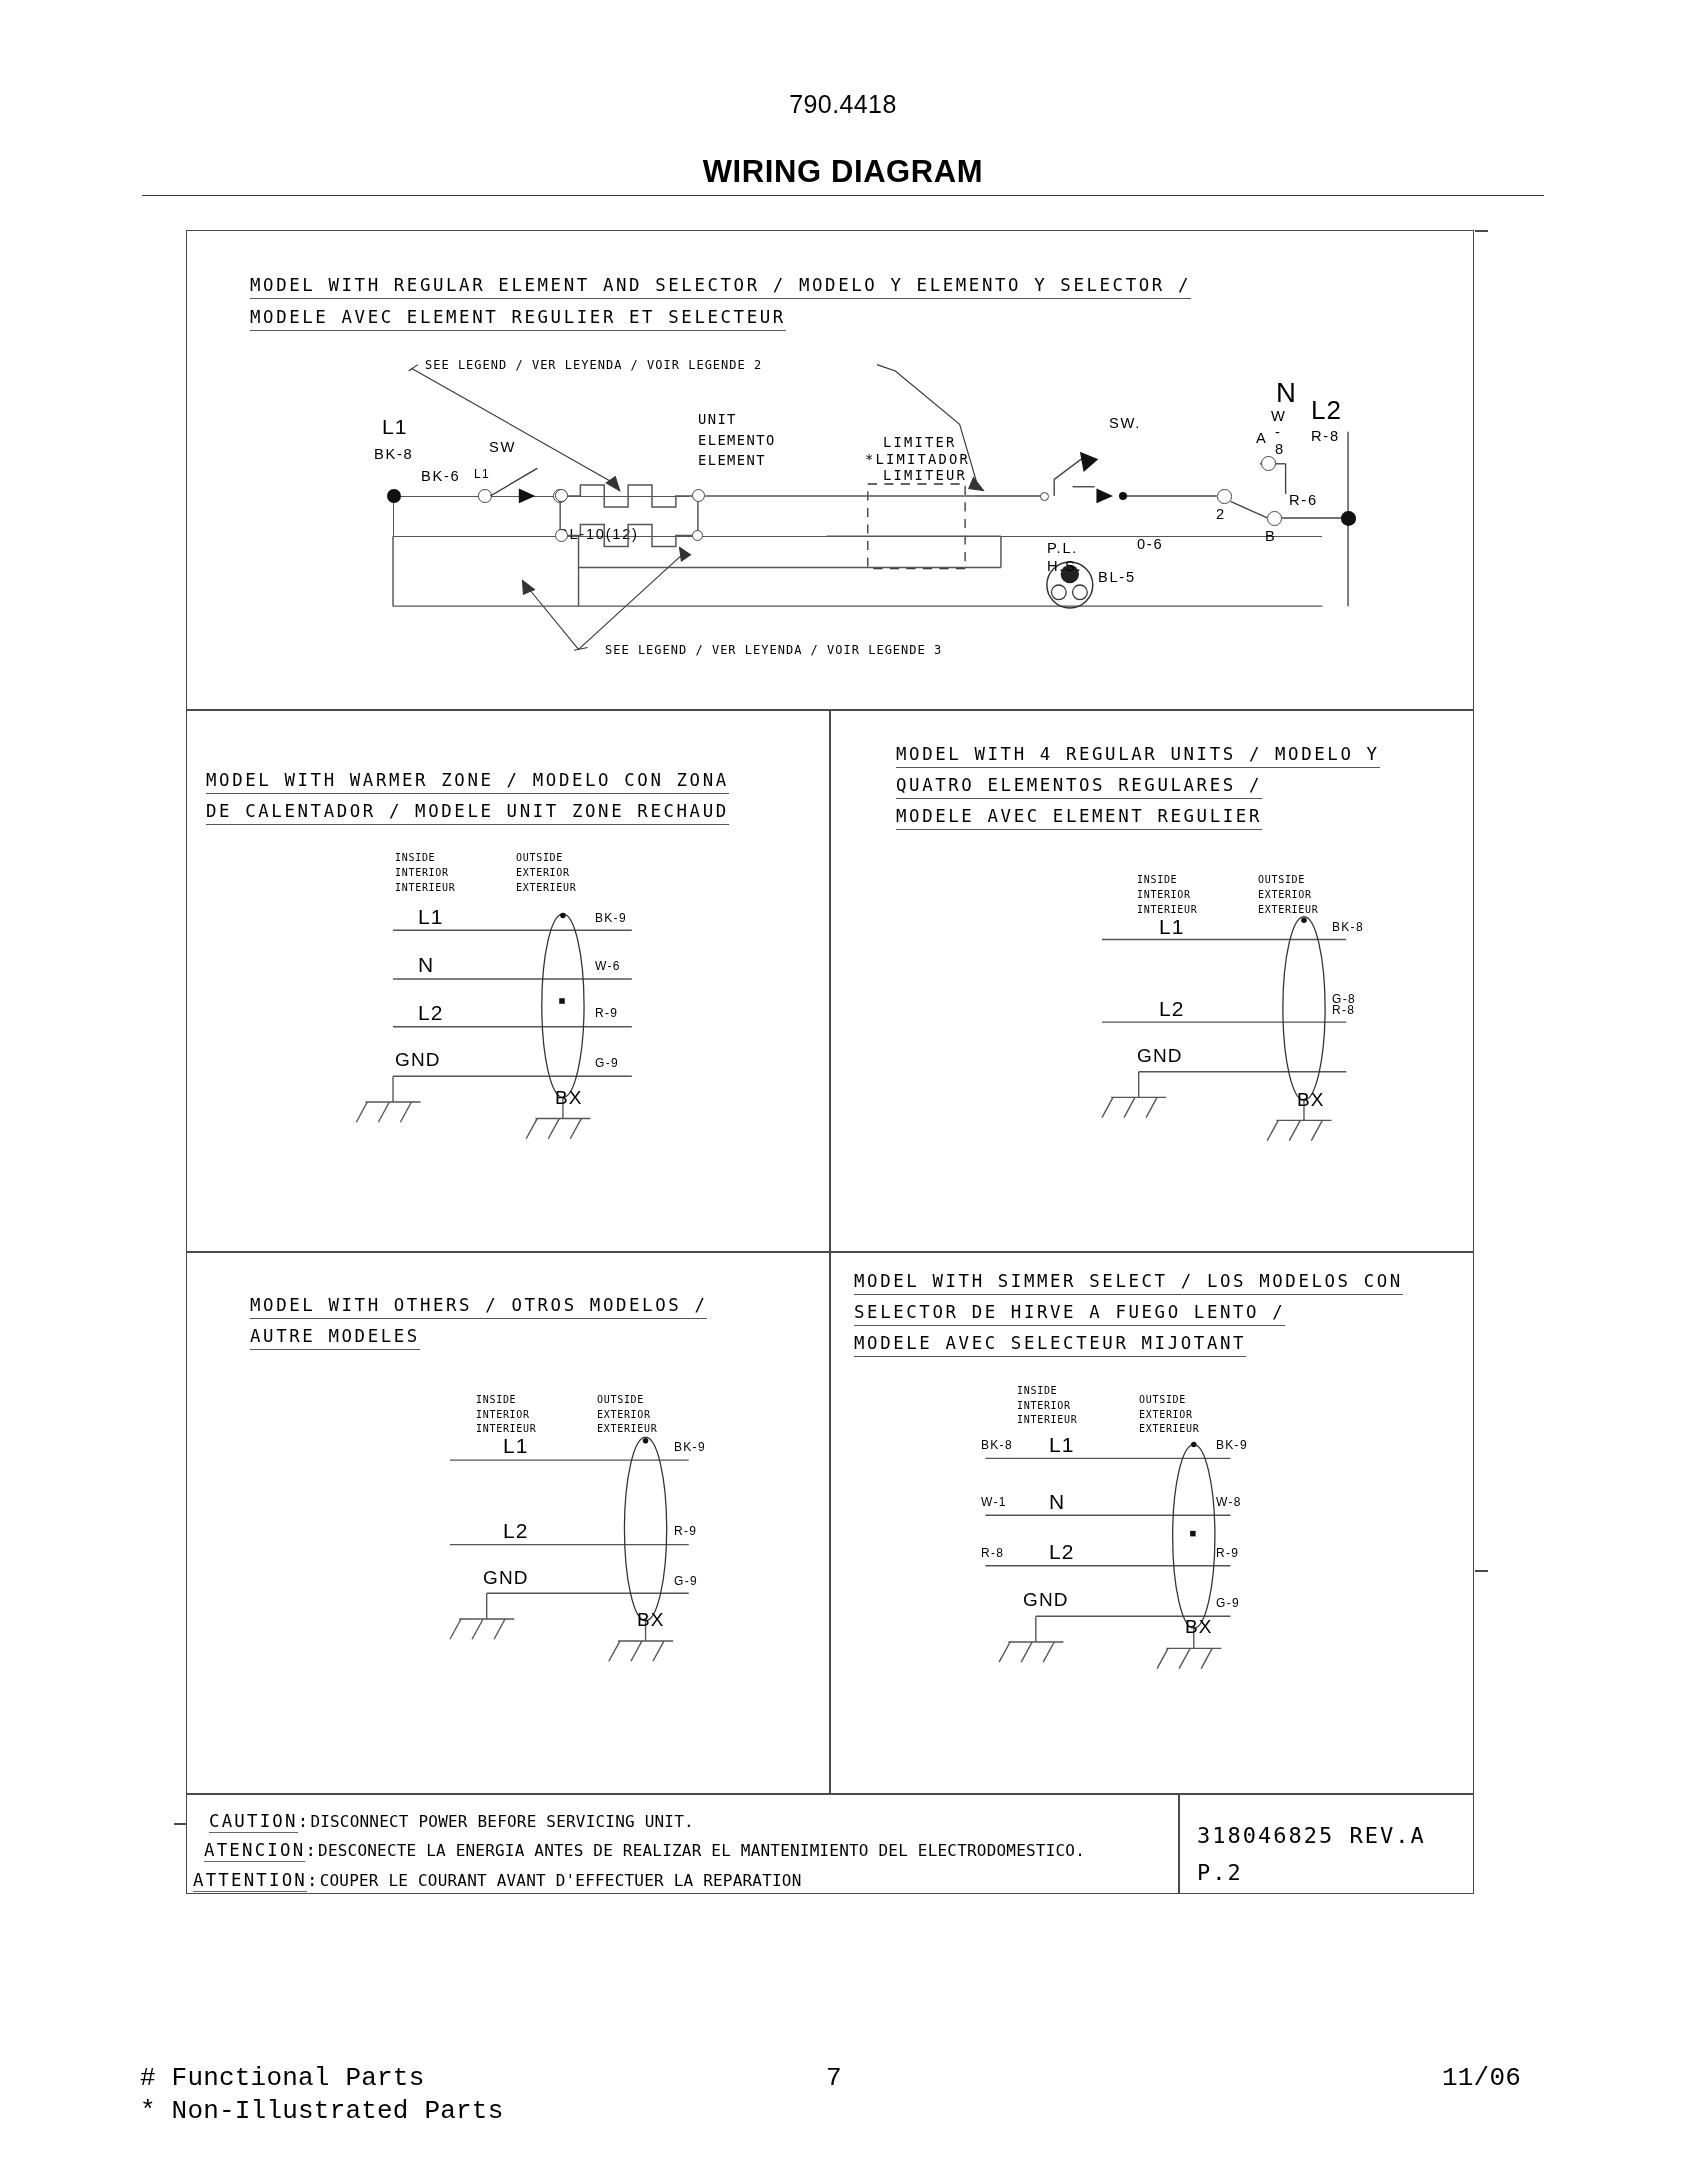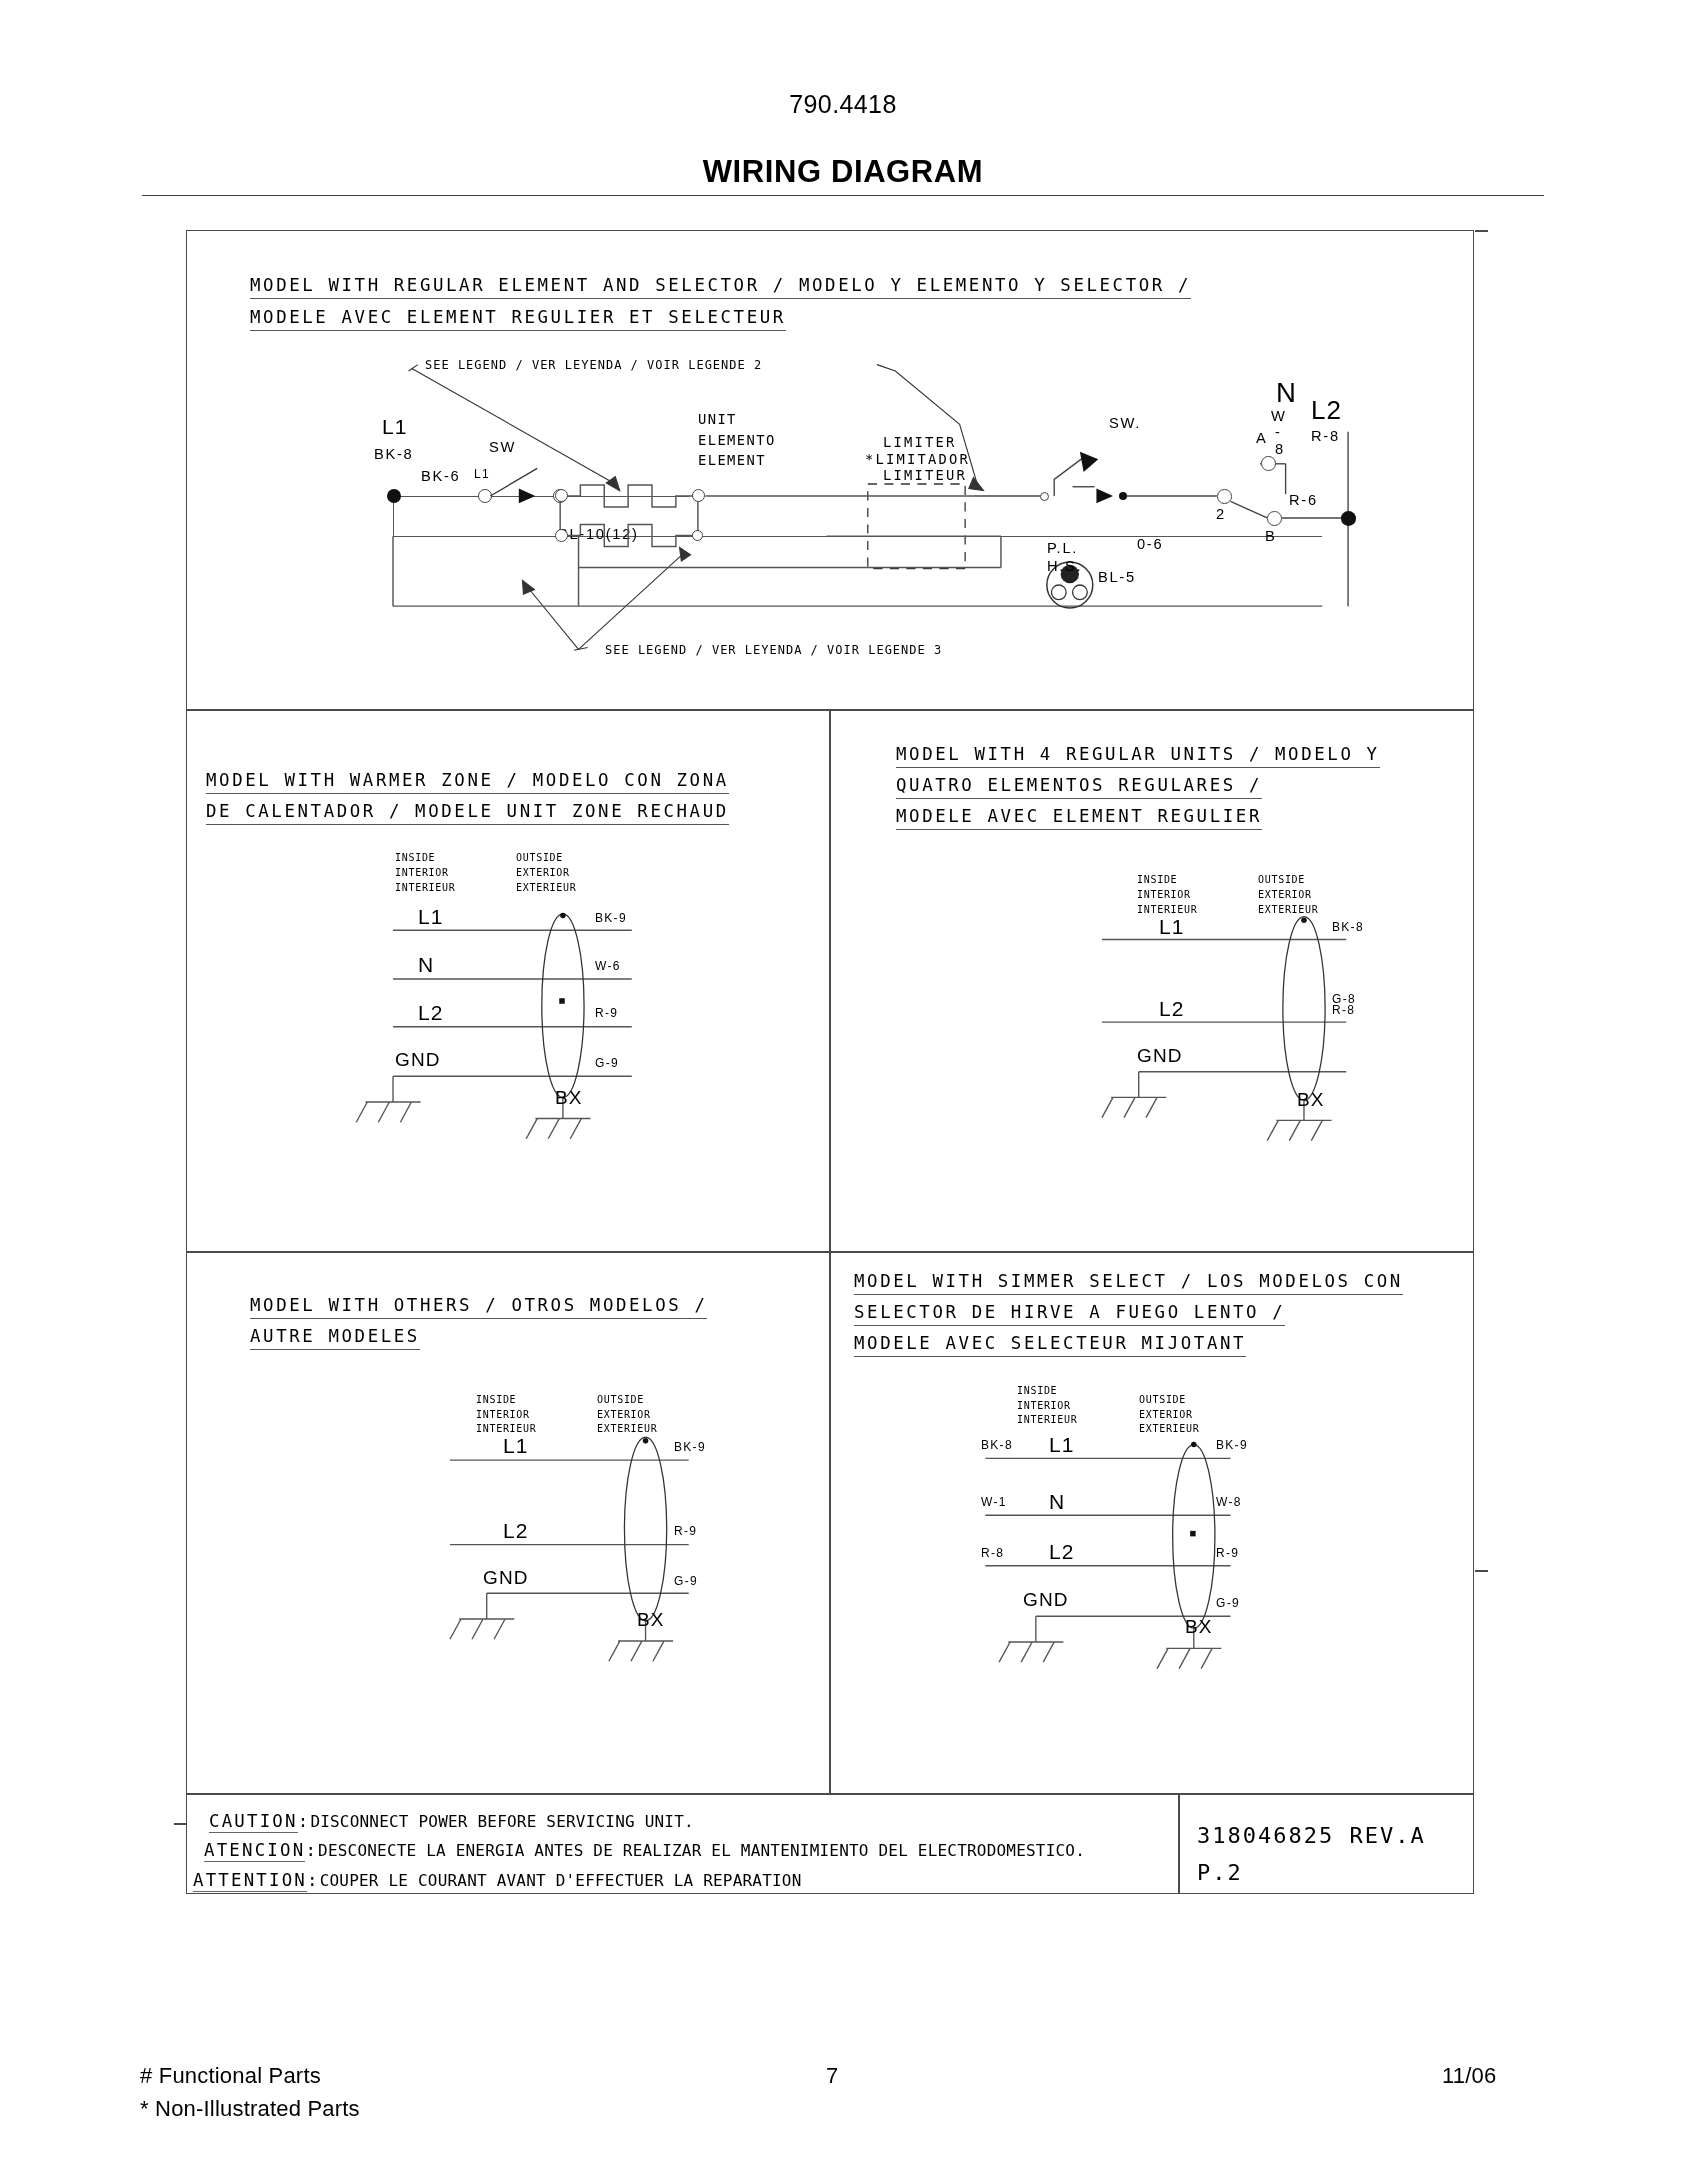--- a/index.html
+++ b/index.html
@@ -54,21 +54,21 @@
   
   .cau-word{font-family:"DejaVu Sans Mono","Liberation Mono",monospace;
             font-size:17.4px;letter-spacing:2.2px;border-bottom:1.5px solid #666;
             padding-bottom:0.9px;}
   .cau-txt{font-family:"DejaVu Sans Mono","Liberation Mono",monospace;
            font-size:16px;letter-spacing:0.2px;}
   .partno{font-family:"DejaVu Sans Mono","Liberation Mono",monospace;
           font-size:22px;letter-spacing:2px;}
 
   
-  .foot{position:absolute;font-size:22px;letter-spacing:0.2px;}
+  .foot{position:absolute;font-size:26px;letter-spacing:0.2px;font-family:Liberation Mono, monospace;}
 </style>
 </head>
 <body>
 
 <div class="model-no">790.4418</div>
 <div class="page-title">WIRING DIAGRAM</div>
 <div class="rule-top"></div>
 
 <div class="frame"></div>
 <div class="nib" style="left:1475px;top:230px;width:13px;height:1.8px;"></div>

